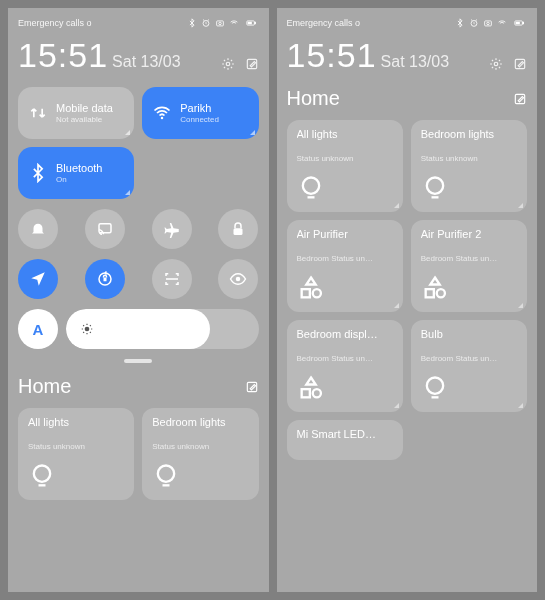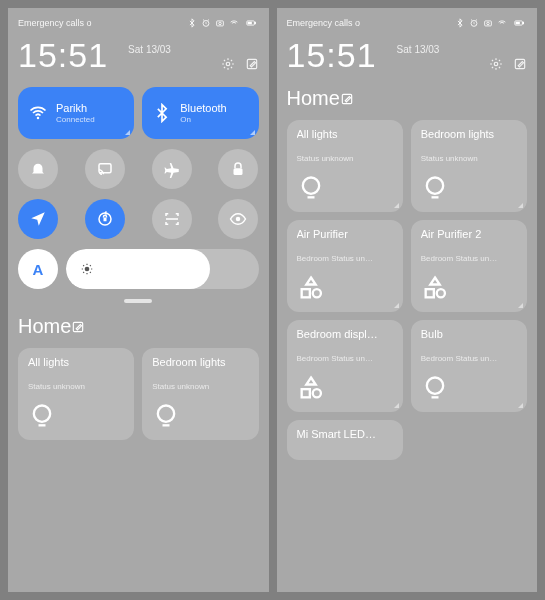--- a/index.html
+++ b/index.html
@@ -1,42 +1,42 @@
 <!DOCTYPE html>
 <html><head>
 <meta charset="utf-8">
 <style>
 *{margin:0;padding:0;box-sizing:border-box;font-family:-apple-system,BlinkMacSystemFont,sans-serif}
 body{background:#808080;display:flex;gap:8px;padding:8px;width:545px;height:600px;overflow:hidden}
 .phone{flex:1;background:#A8A8A8;border-radius:0;padding:10px 10px;display:flex;flex-direction:column;color:#fff;overflow:hidden}
 .statusbar{display:flex;justify-content:space-between;align-items:center;font-size:9px;margin-bottom:8px;color:rgba(255,255,255,0.9)}
 .status-icons{display:flex;gap:4px;align-items:center}
-.clockrow{display:flex;align-items:flex-end;gap:20px;margin-bottom:12px}
+.clockrow{display:flex;align-items:flex-end;gap:4px;margin-bottom:12px}
 .clock{font-size:34px;font-weight:300;letter-spacing:1px}
-.date{font-size:10px;color:rgba(255,255,255,0.8);margin-bottom:20px}
+.date{font-size:16px;color:rgba(255,255,255,0.8);margin-bottom:4px}
 .clock-actions{margin-left:auto;display:flex;gap:10px;margin-bottom:4px}
 .clock-actions svg{width:14px;height:14px;opacity:0.85}
 .tiles{display:grid;grid-template-columns:1fr 1fr;gap:8px;margin-bottom:10px}
 .tile{background:rgba(255,255,255,0.25);border-radius:14px;padding:10px;display:flex;align-items:center;gap:8px;min-height:52px;position:relative}
 .tile.on{background:#3B82F6}
 .tile-icon{width:20px;height:20px;flex-shrink:0}
 .tile-text{display:flex;flex-direction:column;gap:1px;overflow:hidden}
 .tile-title{font-size:11px;font-weight:500;white-space:nowrap;overflow:hidden;text-overflow:ellipsis}
 .tile-sub{font-size:8px;color:rgba(255,255,255,0.75);white-space:nowrap;overflow:hidden;text-overflow:ellipsis}
 .tile-corner{position:absolute;bottom:4px;right:4px;width:0;height:0;border-left:5px solid transparent;border-bottom:5px solid rgba(255,255,255,0.6)}
 .iconrow{display:flex;justify-content:space-between;margin-bottom:10px}
 .iconcircle{width:40px;height:40px;border-radius:50%;background:rgba(255,255,255,0.25);display:flex;align-items:center;justify-content:center}
 .iconcircle.on{background:#3B82F6}
 .iconcircle svg{width:18px;height:18px}
 .bottomrow{display:flex;gap:8px;margin-bottom:10px;align-items:center}
 .autocircle{width:40px;height:40px;border-radius:50%;background:#fff;display:flex;align-items:center;justify-content:center;color:#3B82F6;font-weight:700;font-size:15px}
 .slider{flex:1;height:40px;background:rgba(255,255,255,0.25);border-radius:20px;position:relative;overflow:hidden}
 .slider-fill{position:absolute;left:0;top:0;bottom:0;width:75%;background:#fff;border-radius:20px;display:flex;align-items:center;padding-left:14px}
 .handle{width:28px;height:4px;background:rgba(255,255,255,0.7);border-radius:2px;margin:0 auto 12px}
-.section-head{display:flex;align-items:center;margin-bottom:10px}
+.section-head{display:flex;justify-content:space-between;align-items:center;margin-bottom:10px}
 .section-title{font-size:20px;font-weight:400}
 .devices{display:grid;grid-template-columns:1fr 1fr;gap:8px}
 .device{background:rgba(255,255,255,0.2);border-radius:12px;padding:8px 10px 10px;display:flex;flex-direction:column;min-height:92px;position:relative}
 .device-title{font-size:11px;font-weight:500;white-space:nowrap;overflow:hidden;text-overflow:ellipsis}
 .device-sub{font-size:8px;color:rgba(255,255,255,0.7);white-space:nowrap;overflow:hidden;text-overflow:ellipsis;margin-top:14px}
 .device-icon{margin-top:auto;width:28px;height:28px}
 .device .tile-corner{border-bottom-color:rgba(255,255,255,0.5)}
 svg{fill:none;stroke:#fff;stroke-width:2}
 .brightness-sun{width:14px;height:14px;stroke:#555}
 </style>
@@ -77,20 +77,30 @@
           <path d="M12 2v3M12 19v3M2 12h3M19 12h3M5 5l2 2M17 17l2 2M5 19l2-2M17 7l2-2"></path>
         </svg>
       <svg viewBox="0 0 24 24">
           <rect x="4" y="4" width="16" height="16" rx="2"></rect>
           <path d="M9 15l7-7 2 2-7 7-2-2z"></path>
         </svg>
     </div>
   </div>
 
   <div class="tiles">
+    <div class="tile">
+      <svg class="tile-icon" viewBox="0 0 24 24">
+          <path d="M7 17V7M7 7l-3 3M7 7l3 3M17 7v10M17 17l-3-3M17 17l3-3"></path>
+        </svg>
+      <div class="tile-text">
+          <span class="tile-title">Mobile data</span>
+          <span class="tile-sub">Not available</span>
+        </div>
+      <div class="tile-corner"></div>
+    </div>
     <div class="tile on">
       <svg class="tile-icon" viewBox="0 0 24 24">
           <path d="M3 9c5-5 13-5 18 0M6 12c3.5-3.5 8.5-3.5 12 0M9 15c2-2 4-2 6 0"></path>
           <circle cx="12" cy="18" r="1.5" fill="#fff" stroke="none"></circle>
         </svg>
       <div class="tile-text">
           <span class="tile-title">Parikh</span>
           <span class="tile-sub">Connected</span>
         </div>
       <div class="tile-corner"></div>

